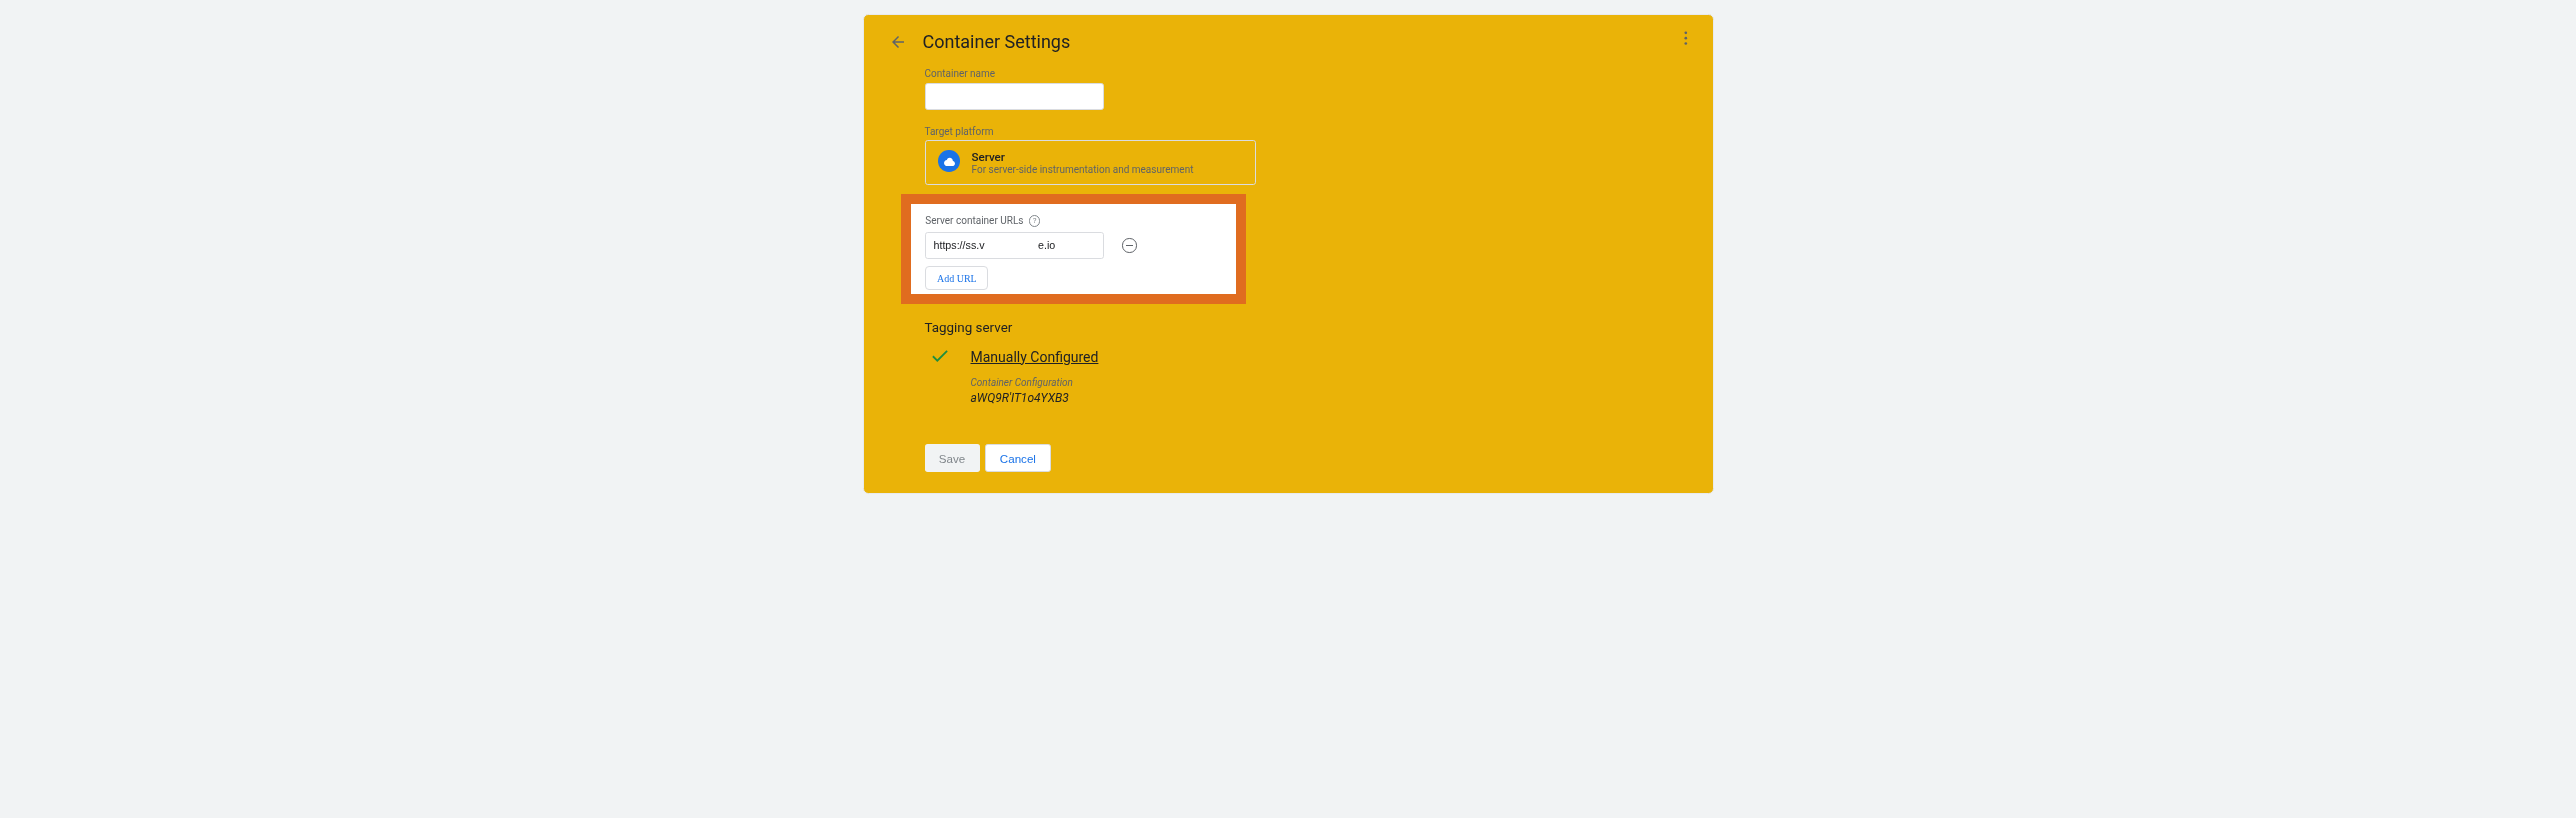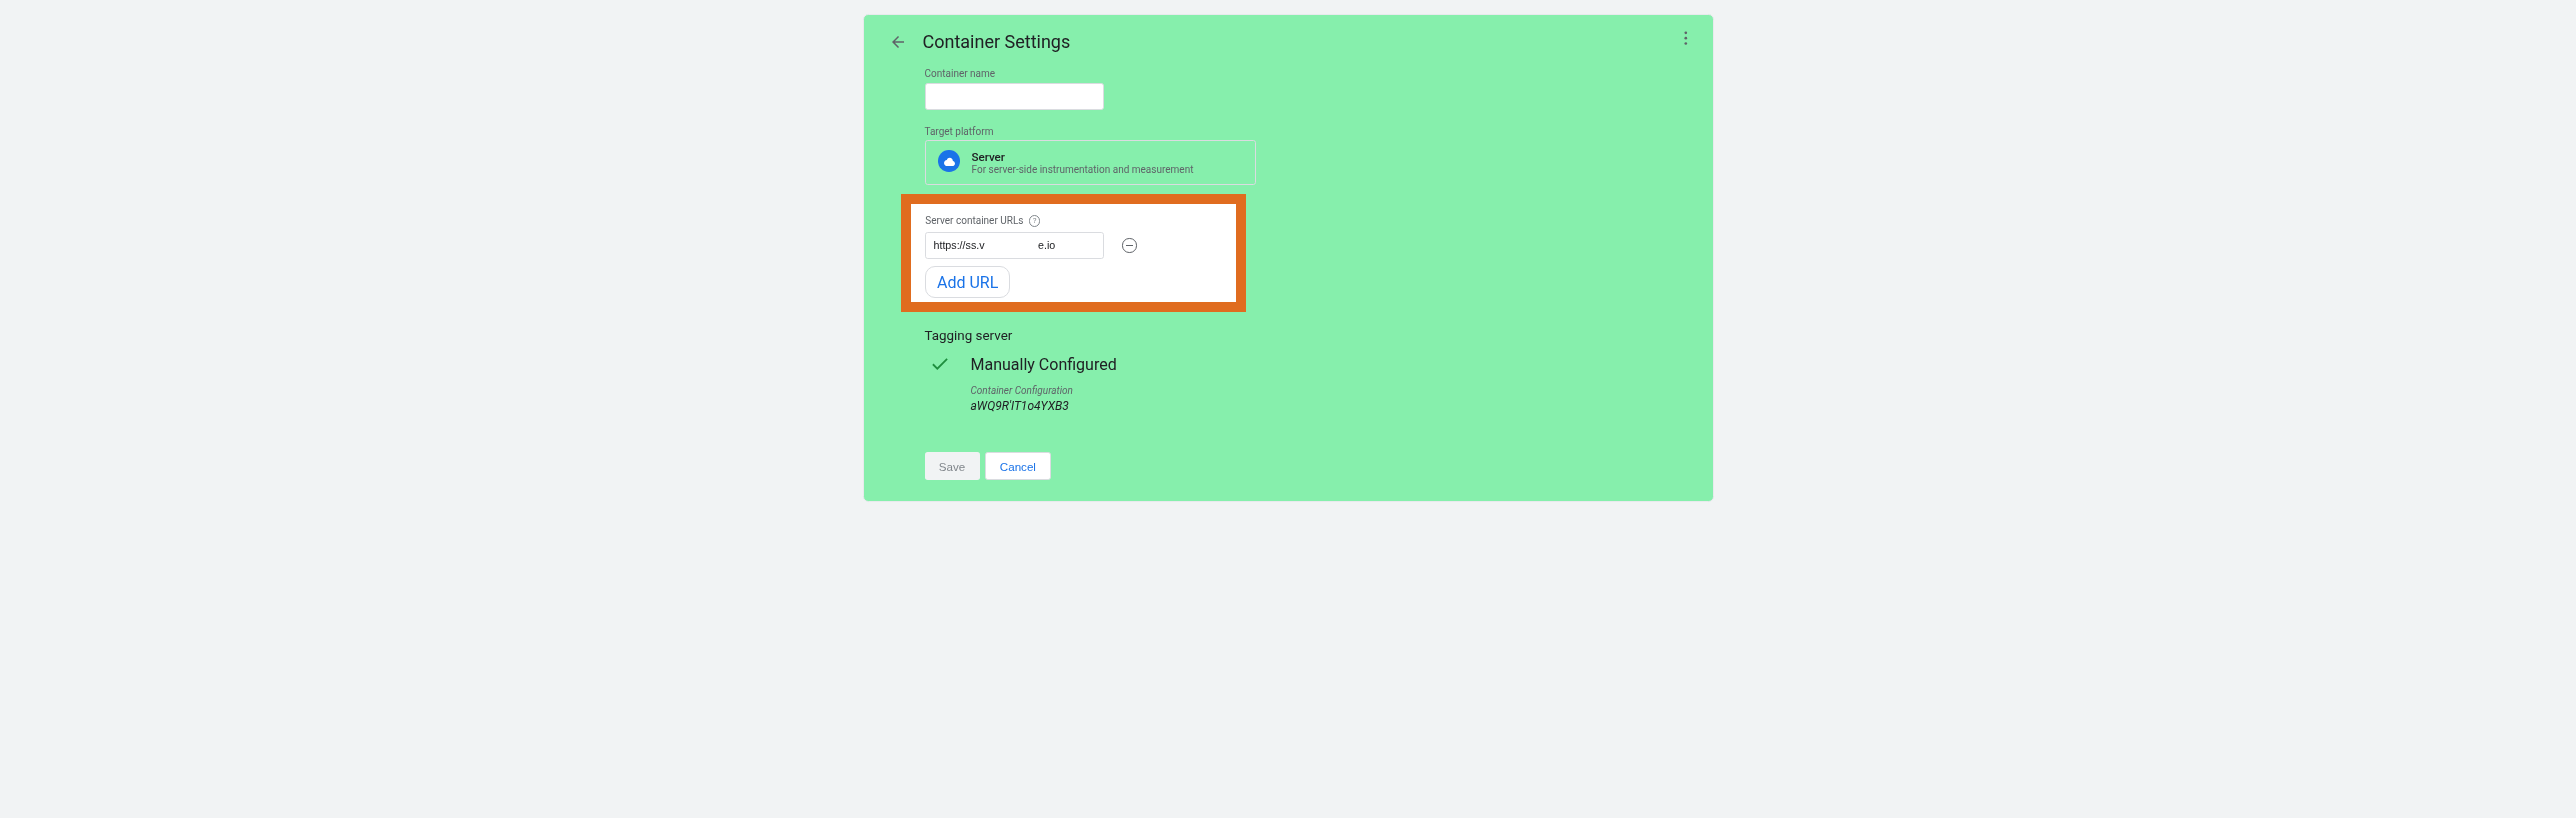--- a/index.html
+++ b/index.html
@@ -12,21 +12,21 @@
       background: #f1f3f4;
       color: #202124;
       font-size: 11.6px;
     }
     .page-wrap {
       display: flex;
       justify-content: center;
       padding: 14.3px 0 27px 0;
     }
     .panel {
-      background: #86efac;
+      background: #eab308;
       width: 851px;
       border: 0.9px solid #e8eaed;
       border-radius: 5.4px;
       padding: 16px 25px 21.5px 25px;
       position: relative;
     }
     .panel-header {
       display: flex;
       align-items: center;
       gap: 16px;
@@ -158,47 +158,49 @@
     }
     .remove-circle::before {
       content: '';
       width: 7.2px;
       height: 1.3px;
       background: #5f6368;
     }
     .add-url-btn {
       display: inline-block;
       border: 0.9px solid #dadce0;
-      border-radius: 10px;
+      border-radius: 4px;
       padding: 5.4px 10.7px;
-      font-size: 16px;
+      font-size: 10px;
       color: #1a73e8;
       cursor: pointer;
       background: #fff;
+      font-family: Liberation Serif, serif;
     }
     .section-title {
       font-size: 13.4px;
       color: #202124;
       margin: 16px 0 12.5px 36px;
     }
     .config-row {
       display: flex;
       align-items: center;
       gap: 23px;
       margin-left: 43px;
       margin-bottom: 10.7px;
     }
     .check-icon {
       color: #1e8e3e;
       font-size: 16px;
       width: 16px;
     }
     .config-text {
-      font-size: 16px;
-      color: #202124;
+      font-size: 14px;
+      color: #202124;
+      text-decoration: underline;
     }
     .config-sub {
       margin-left: 82px;
       font-style: italic;
     }
     .config-sub-label {
       font-size: 10px;
       color: #5f6368;
       margin-bottom: 3.6px;
     }

